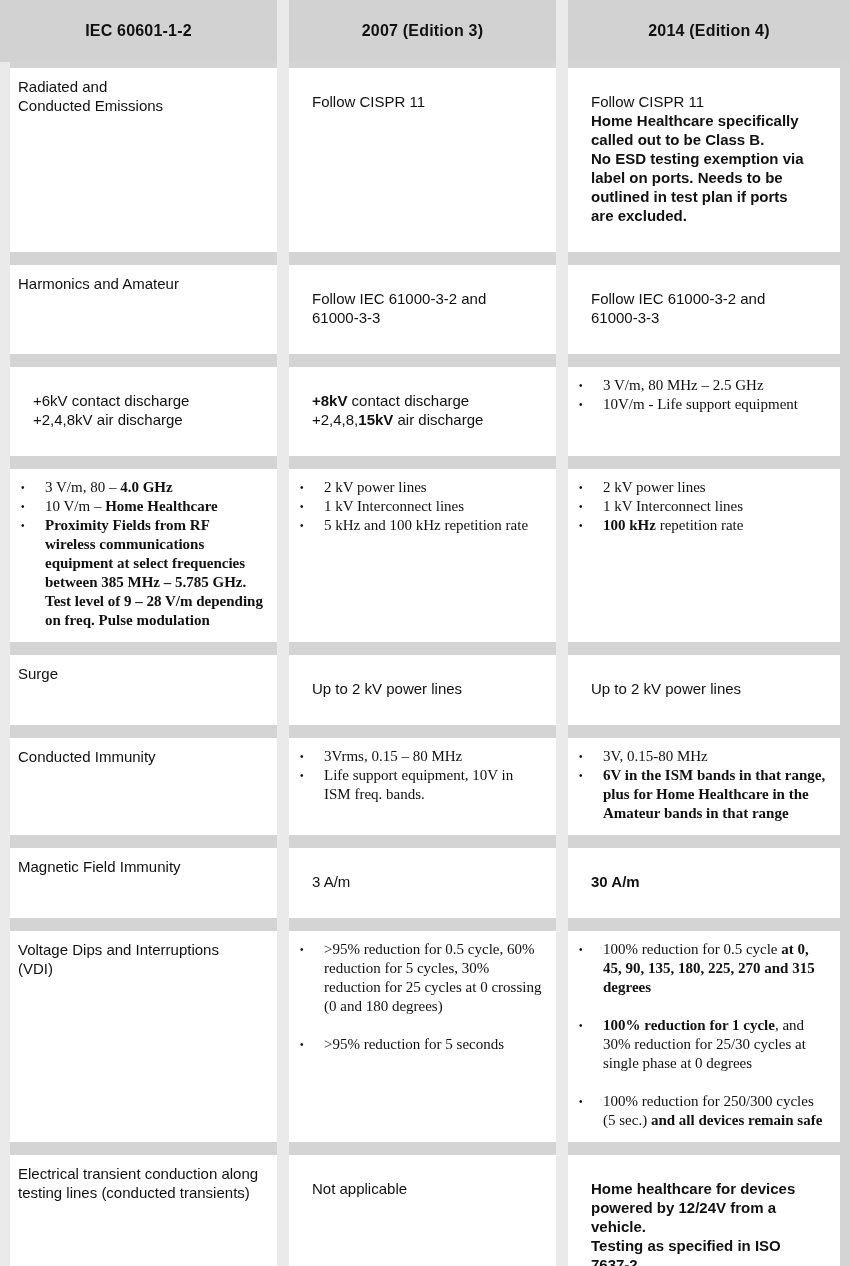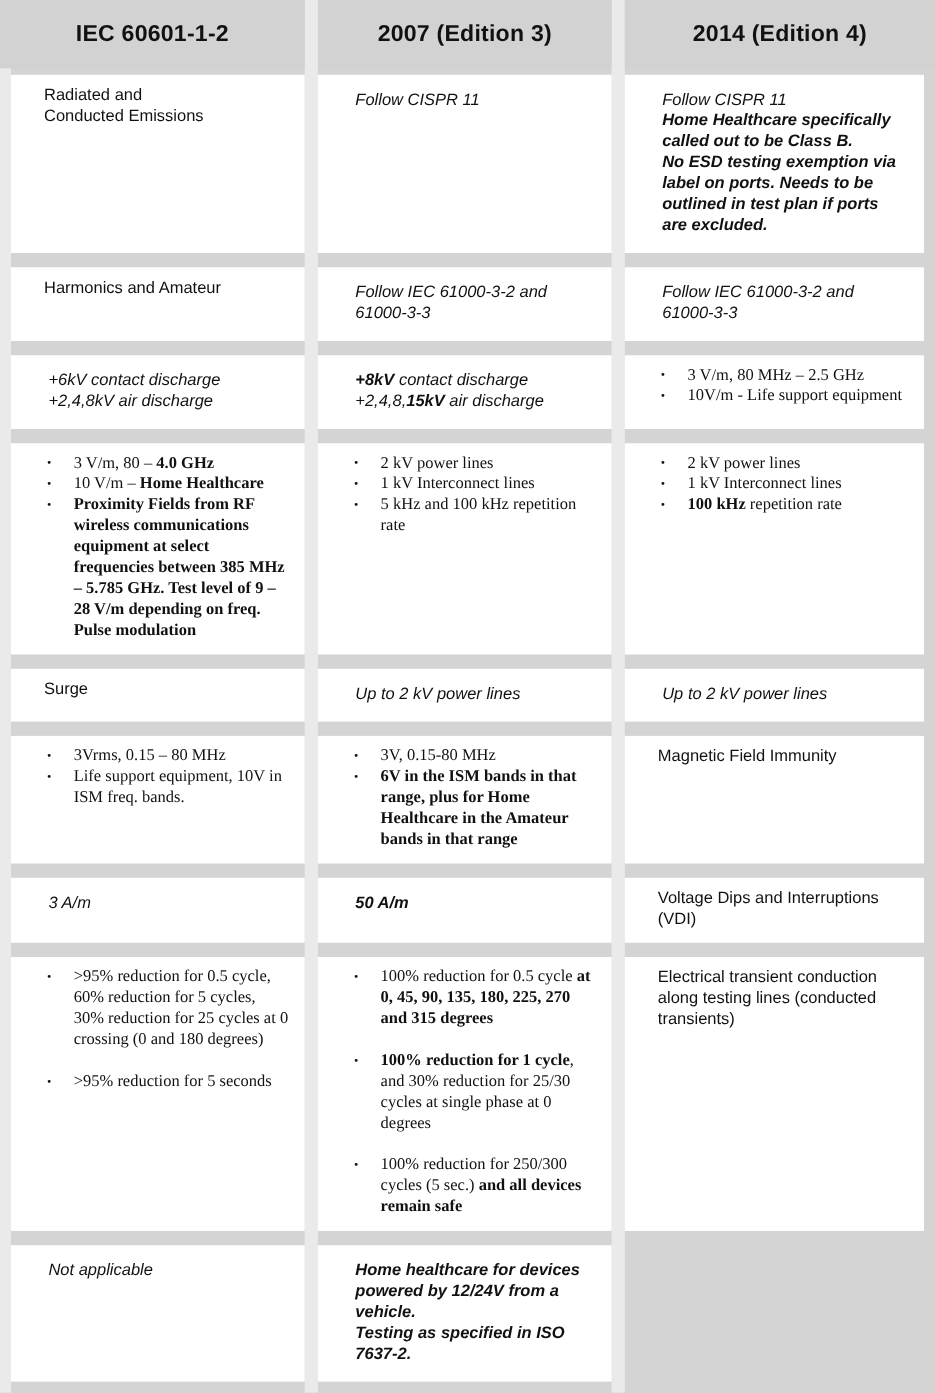--- a/index.html
+++ b/index.html
@@ -19,36 +19,36 @@
   #stripe-gap2{left:556px;width:12px;}
 
   .hdr{
     position:relative;z-index:1;
     display:grid;grid-template-columns:277px 267px 282px;column-gap:12px;
     margin-bottom:6px;
   }
   .hcell{
     height:62px;background:var(--header-bg);
     display:flex;align-items:center;justify-content:center;
-    font-size:21px;font-weight:bold;letter-spacing:0.2px;
+    font-size:16px;font-weight:bold;letter-spacing:0.2px;
   }
 
   .grid{
     position:relative;z-index:1;
     margin-left:10px;
     display:grid;grid-template-columns:267px 267px 272px;
     column-gap:12px;row-gap:13px;
   }
   .cell{
     background:var(--cell-bg);
-    padding:9px 14px 12px 30px;
+    padding:9px 14px 12px 8px;
     font-size:15px;line-height:19px;
   }
   .b{font-weight:bold;}
-  .p{margin:4px;font-style:italic;}
+  .p{margin:15px;}
   .li{display:flex;align-items:flex-start;}
   .li.gap{margin-bottom:19px;}
   .li.gap:last-child{margin-bottom:0;}
   .dot{
     flex:0 0 27px;font-size:10px;line-height:19px;
     padding-left:3px;box-sizing:border-box;
   }
   .litext{flex:1;font-family:Liberation Serif, serif;}
 </style>
 </head>
@@ -137,20 +137,21 @@
         <span class="litext"><span class="b">100 kHz</span><span> repetition rate</span></span>
       </div>
     </div>
     <div class="cell"><span>Surge</span></div>
     <div class="cell">
       <div class="p"><span>Up to 2 kV power lines</span></div>
     </div>
     <div class="cell">
       <div class="p"><span>Up to 2 kV power lines</span></div>
     </div>
+    <div class="cell"><span>Conducted Immunity</span></div>
     <div class="cell">
       <div class="li">
         <span class="dot">•</span>
         <span class="litext"><span>3Vrms, 0.15 – 80 MHz</span></span>
       </div>
       <div class="li">
         <span class="dot">•</span>
         <span class="litext"><span>Life support equipment, 10V in ISM freq. bands.</span></span>
       </div>
     </div>
@@ -162,21 +163,21 @@
       <div class="li">
         <span class="dot">•</span>
         <span class="litext"><span class="b">6V in the ISM bands in that range, plus for Home Healthcare in the Amateur bands in that range</span></span>
       </div>
     </div>
     <div class="cell"><span>Magnetic Field Immunity</span></div>
     <div class="cell">
       <div class="p"><span>3 A/m</span></div>
     </div>
     <div class="cell">
-      <div class="p"><span class="b">50 A/m</span></div>
+      <div class="p"><span class="b">30 A/m</span></div>
     </div>
     <div class="cell"><span>Voltage Dips and Interruptions</span><br><span>(VDI)</span></div>
     <div class="cell">
       <div class="li gap">
         <span class="dot">•</span>
         <span class="litext"><span>&gt;95% reduction for 0.5 cycle, 60% reduction for 5 cycles, 30% reduction for 25 cycles at 0 crossing (0 and 180 degrees)</span></span>
       </div>
       <div class="li gap">
         <span class="dot">•</span>
         <span class="litext"><span>&gt;95% reduction for 5 seconds</span></span>

